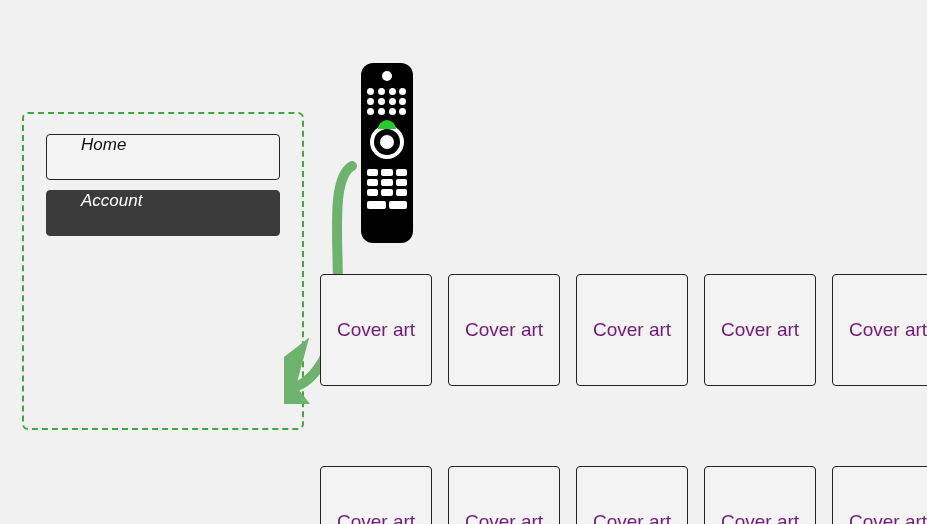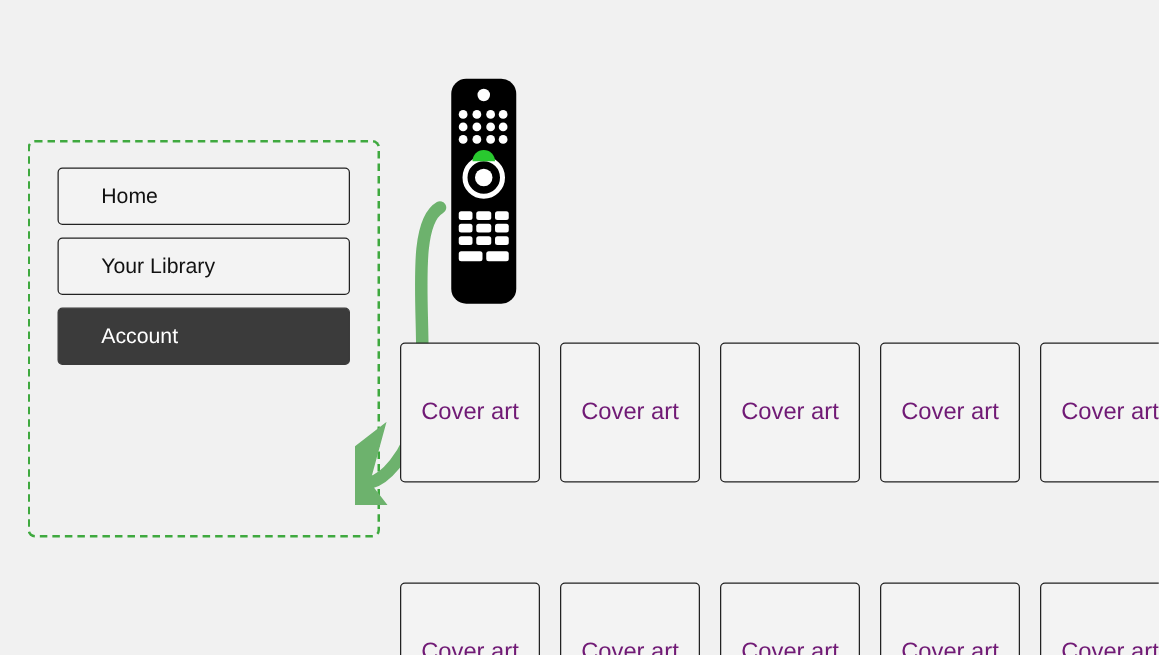--- a/index.html
+++ b/index.html
@@ -7,23 +7,24 @@
 
   
   .sidebar{
     position:absolute;left:22px;top:112px;width:282px;height:318px;
     border:2px dashed #3fa93f;border-radius:6px;
     box-sizing:border-box;padding:20px 22px;
     display:flex;flex-direction:column;gap:10px;
   }
   .nav-item{
     height:46px;border:1px solid #222;border-radius:4px;
-    display:flex;align-items:center;padding-left:34px;
+    display:flex;padding-left:34px;
     font-size:17px;color:#111;background:#f3f3f3;
     box-sizing:border-box;
+    font-style:italic;
   }
   .nav-item.selected{background:#3b3b3b;color:#fff;border-color:#3b3b3b;}
 
   
   .row{position:absolute;left:320px;display:flex;gap:16px;}
   .row1{top:274px;}
   .row2{top:466px;}
   .cover{
     width:112px;height:112px;border:1px solid #222;border-radius:4px;
     display:flex;align-items:center;justify-content:center;text-align:center;
@@ -54,23 +55,20 @@
   .arrow-svg{position:absolute;left:284px;top:152px;pointer-events:none;}
 </style>
 </head>
 <body>
 
 <div class="stage">
 
   <div class="sidebar">
     <div class="nav-item">
       <span>Home</span>
-    </div>
-    <div class="nav-item">
-      <span>Your Library</span>
     </div>
     <div class="nav-item selected">
       <span>Account</span>
     </div>
   </div>
 
   <div class="remote">
     <div class="power"></div>
     <div class="grid">
         <div class="dot"></div>

